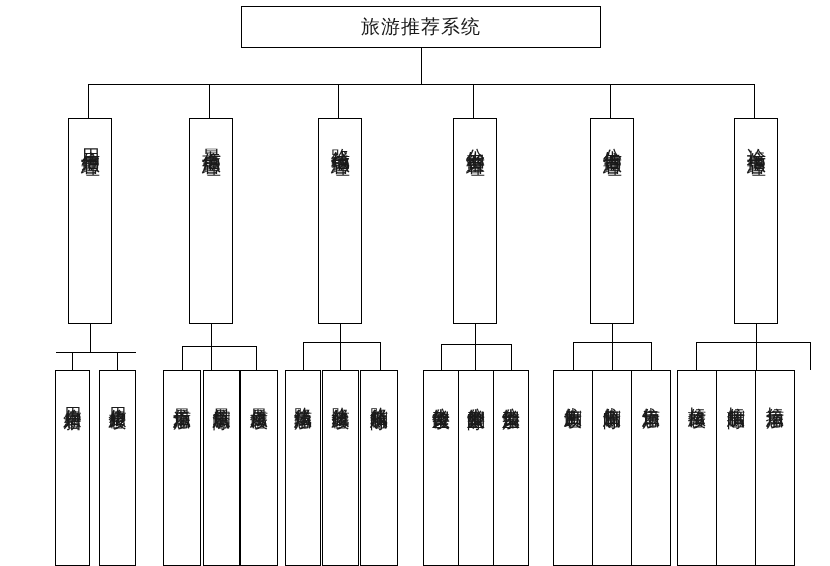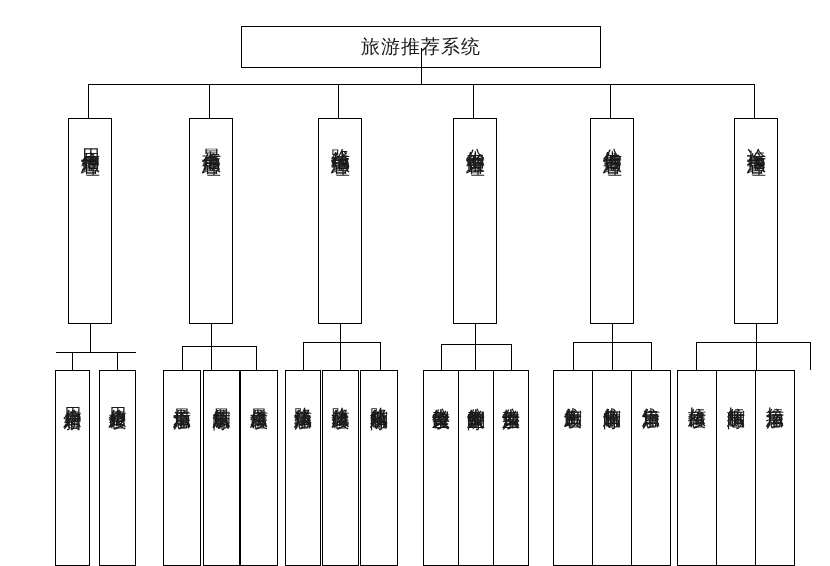--- a/index.html
+++ b/index.html
@@ -60,21 +60,21 @@
     background: #000000;
   }
   .line-h { height: 1px; }
   .line-v { width: 1px; }
 </style>
 </head>
 <body>
 
 <div id="canvas">
 
-  <div class="node node-root" style="left:241px; top:6px; width:360px; height:42px;margin-top:20px;">
+  <div class="node node-root" style="left:241px; top:6px; width:360px; height:42px;">
     <span>旅游推荐系统</span>
   </div>
 
   <div class="line line-v" style="left:421px; top:48px; width:1px; height:36px;"></div>
 
   <div class="line line-h" style="left:88px; top:84px; width:666px; height:1px;"></div>
 
   <div class="line line-v" style="left:88px;  top:84px; height:34px;"></div>
   <div class="line line-v" style="left:209px; top:84px; height:34px;"></div>
   <div class="line line-v" style="left:338px; top:84px; height:34px;"></div>

